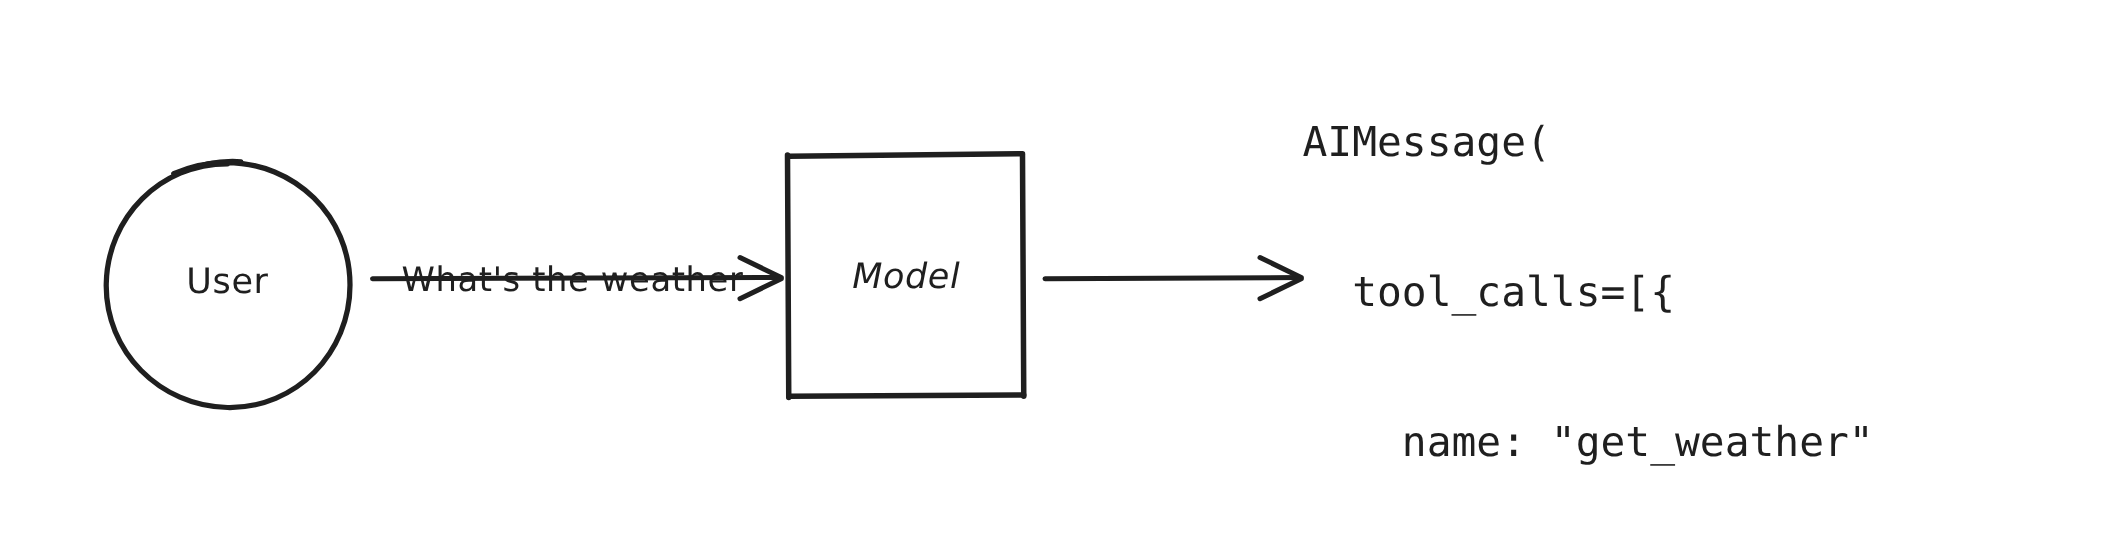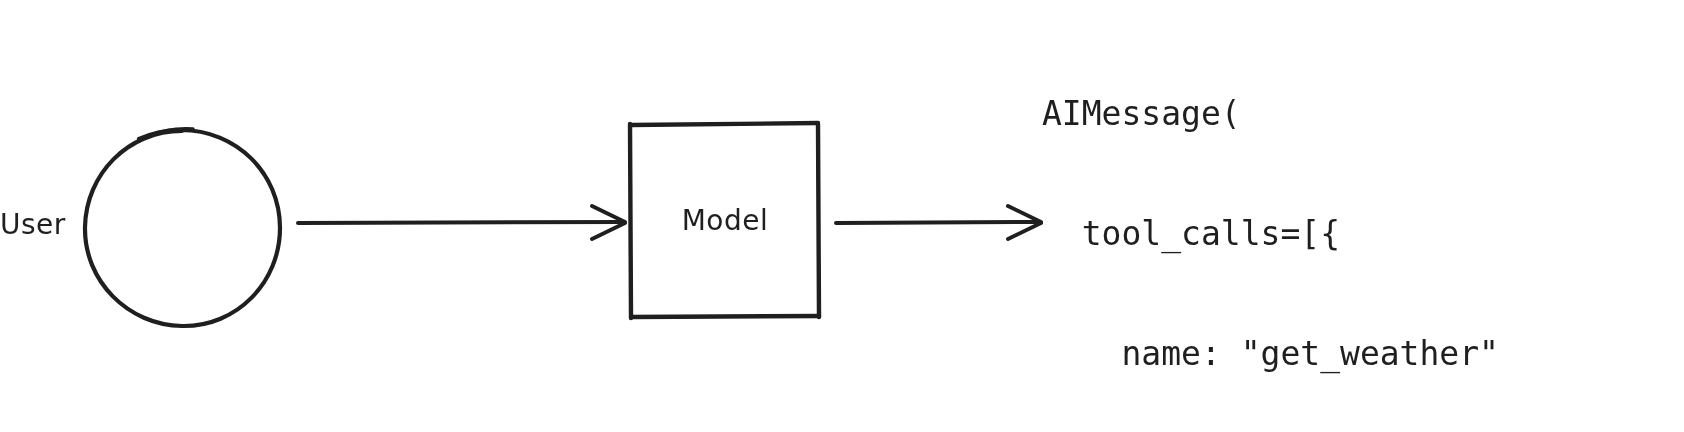--- a/index.html
+++ b/index.html
@@ -36,32 +36,33 @@
     color: #1f1f1f;
     white-space: pre;
     letter-spacing: 0.5px;
     font-style: normal;
   }
 
   #user-label {
     left: 0px;
     top: 208px;
     width: 364px;
-    text-align: left;
+    text-align: center;
     font-size: 28px;
     line-height: 34px;
   }
 
   #model-label {
     left: 630px;
     top: 204px;
     width: 190px;
     text-align: center;
     font-size: 28px;
     line-height: 34px;
+    font-style: italic;
   }
 
   #edge-label {
     left: 288px;
     top: 122px;
     width: 340px;
     text-align: center;
     font-size: 27px;
     line-height: 41px;
     color: #1f1f1f;
@@ -120,20 +121,21 @@
       <path d="M 1008 206 L 1041 222" fill="none" stroke="#1f1f1f" stroke-width="4" stroke-linecap="round"></path>
       <path d="M 1008 239 L 1041 223" fill="none" stroke="#1f1f1f" stroke-width="4" stroke-linecap="round"></path>
     </g>
   </svg>
 
   <div class="hand" id="user-label">User</div>
 
   <div class="hand" id="model-label">Model</div>
 
   <div class="hand" id="edge-label">
+    <div>What's the weather</div>
   </div>
 
   <div id="code-block">
     <span class="code-line">AIMessage(</span>
     <span class="code-line">  tool_calls=[{</span>
     <span class="code-line">    name: "get_weather"</span>
     
     
     
     

